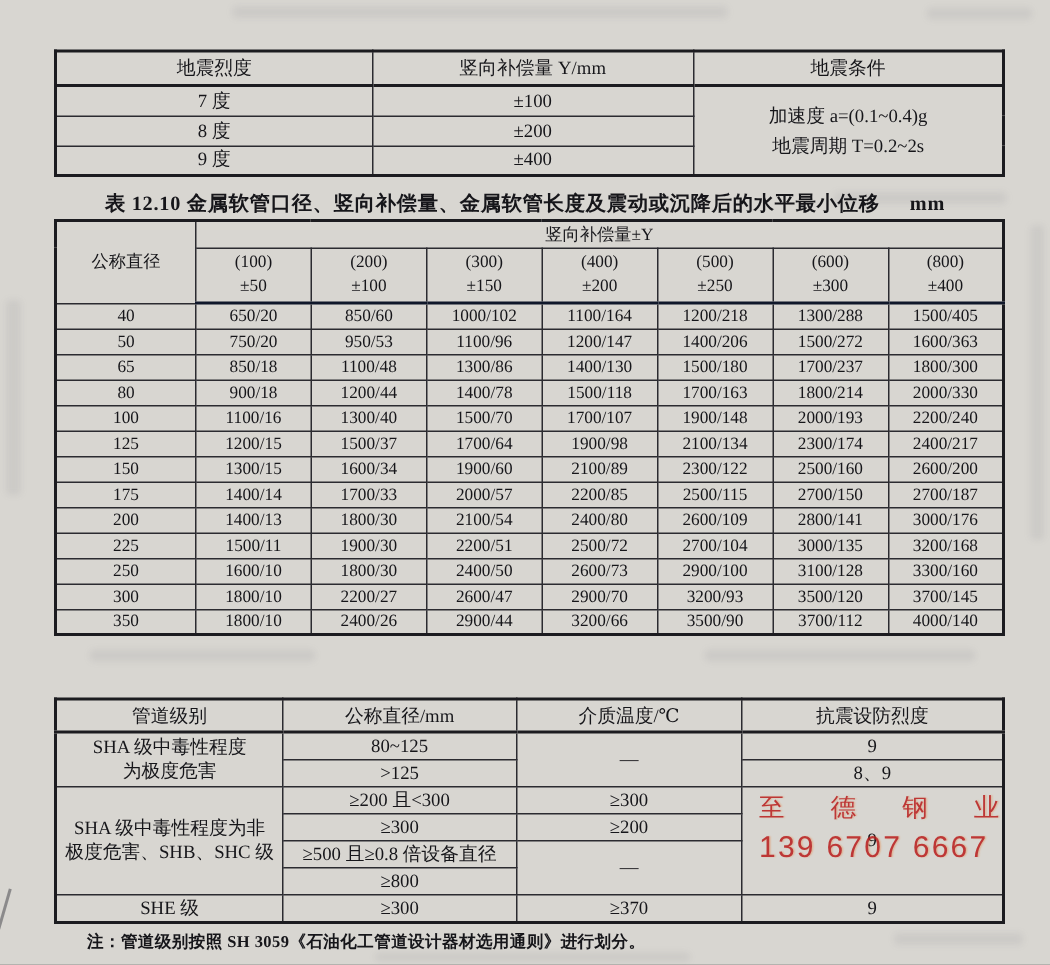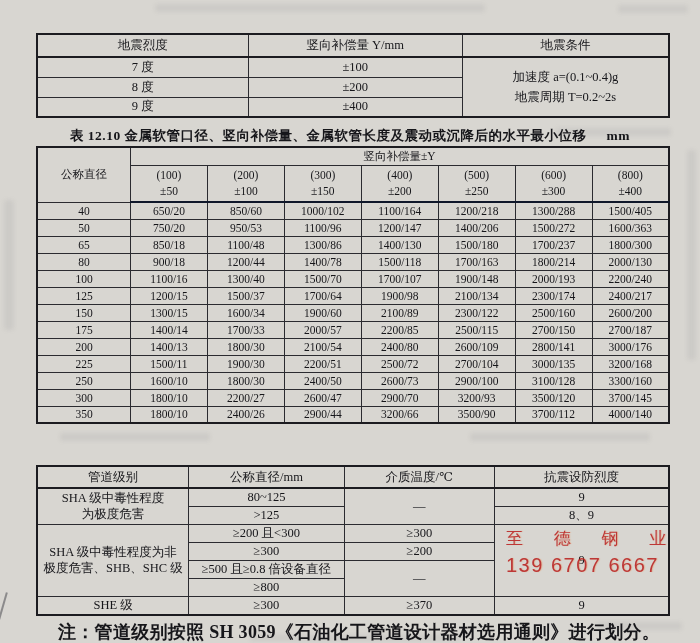--- a/index.html
+++ b/index.html
@@ -45,21 +45,21 @@
   .tbl2 tr.sub-row th div { line-height:16px; }
   .tbl2 tbody tr { height:17px; }
 
   
   .tbl3 { top:465px; font-size:12.5px; }
   .tbl3 thead tr { height:22px; }
   .tbl3 thead th { border-bottom:2px solid #1c1c20; }
   .tbl3 tbody tr { height:18px; }
   .tbl3 .lbl div { line-height:16px; }
 
-  .note { position:absolute; left:58px; top:620px; font-size:18px; font-weight:bold; letter-spacing:.3px; }
+  .note { position:absolute; left:58px; top:620px; font-size:11px; font-weight:bold; letter-spacing:.3px; }
 
   .watermark {
     position:absolute; left:506px; top:527px; z-index:5; pointer-events:none;
     color:#b91c1c; opacity:.85; font-family:"Liberation Sans","DejaVu Sans",sans-serif;
     text-shadow:1px 0 1px rgba(230,148,92,.55);
   }
   .wm1 { font-size:17px; letter-spacing:13px; white-space:nowrap; }
   .wm2 { font-size:20px; letter-spacing:1.5px; margin-top:4px; white-space:nowrap; }
 </style>
 </head>
@@ -195,21 +195,21 @@
         <td>1800/300</td>
       </tr>
       <tr>
         <td>80</td>
         <td>900/18</td>
         <td>1200/44</td>
         <td>1400/78</td>
         <td>1500/118</td>
         <td>1700/163</td>
         <td>1800/214</td>
-        <td>2000/130</td>
+        <td>2000/330</td>
       </tr>
       <tr>
         <td>100</td>
         <td>1100/16</td>
         <td>1300/40</td>
         <td>1500/70</td>
         <td>1700/107</td>
         <td>1900/148</td>
         <td>2000/193</td>
         <td>2200/240</td>

